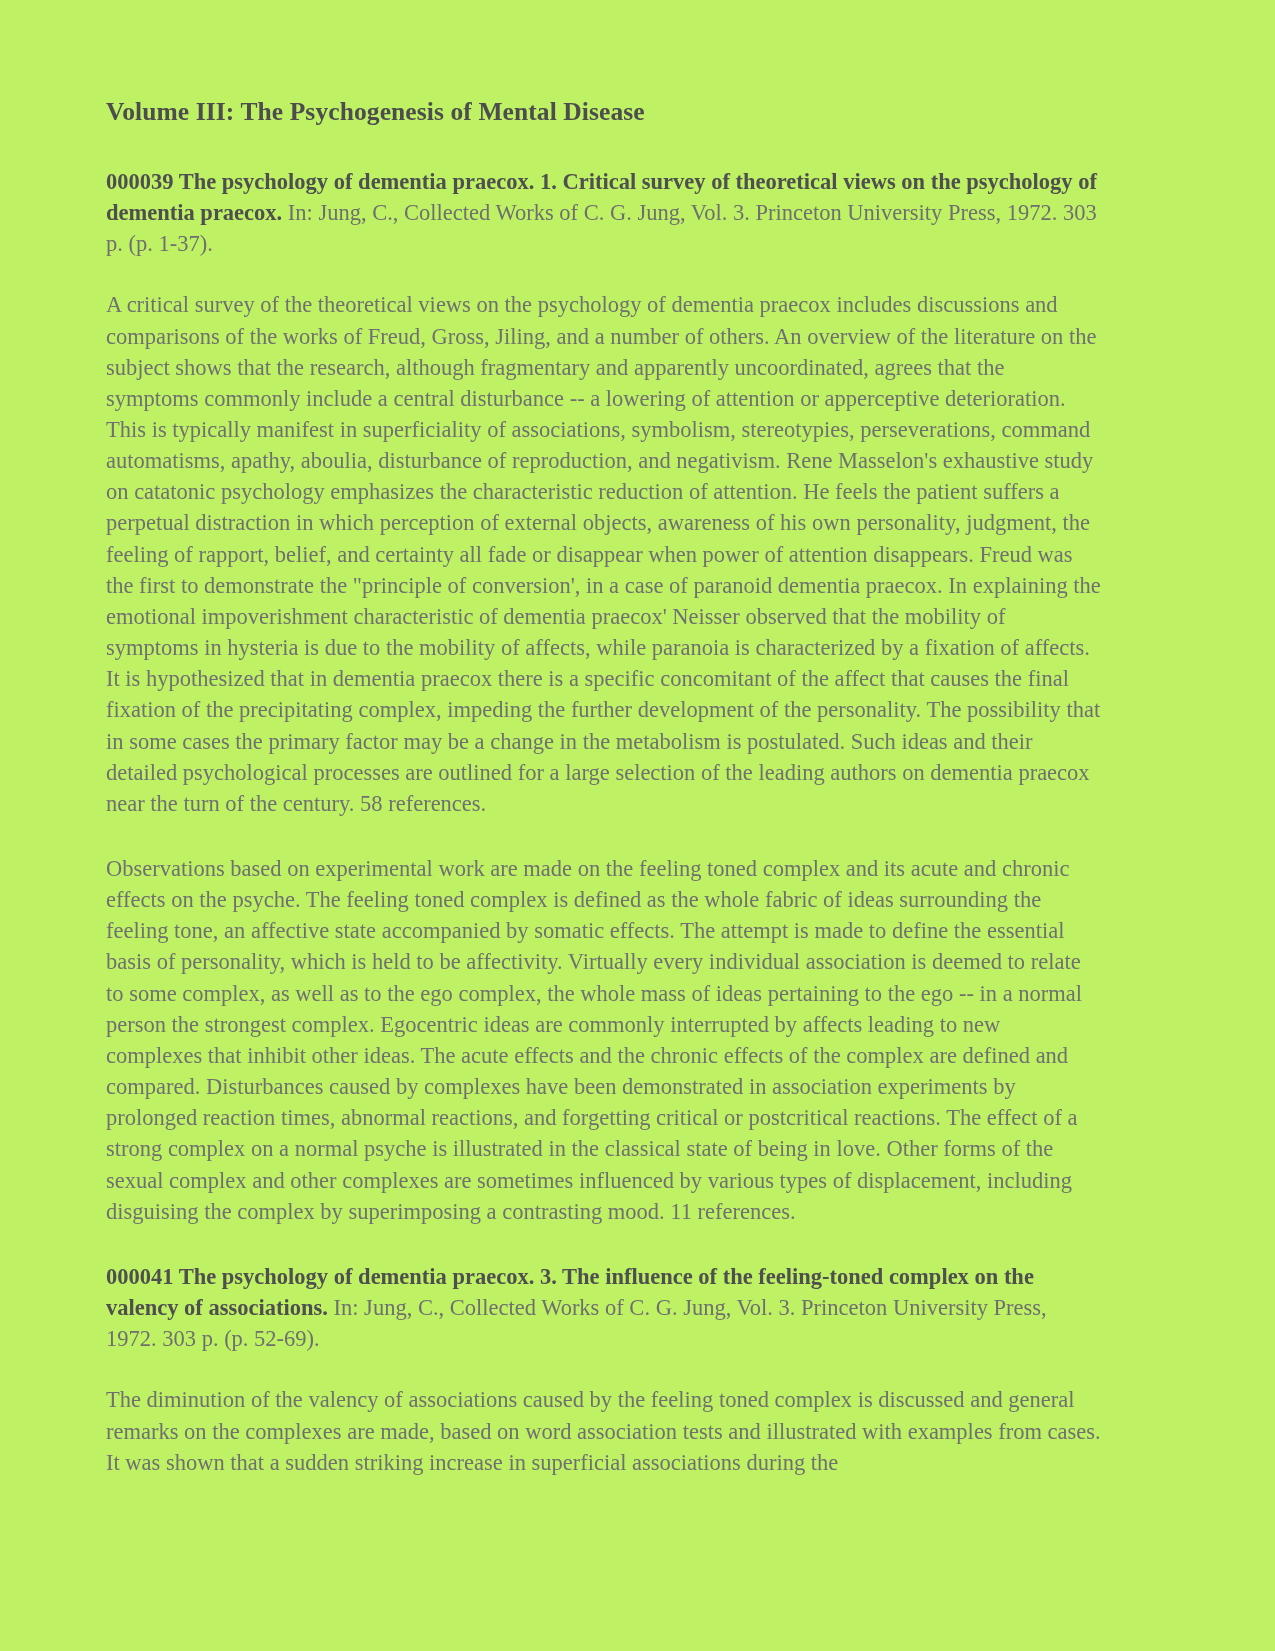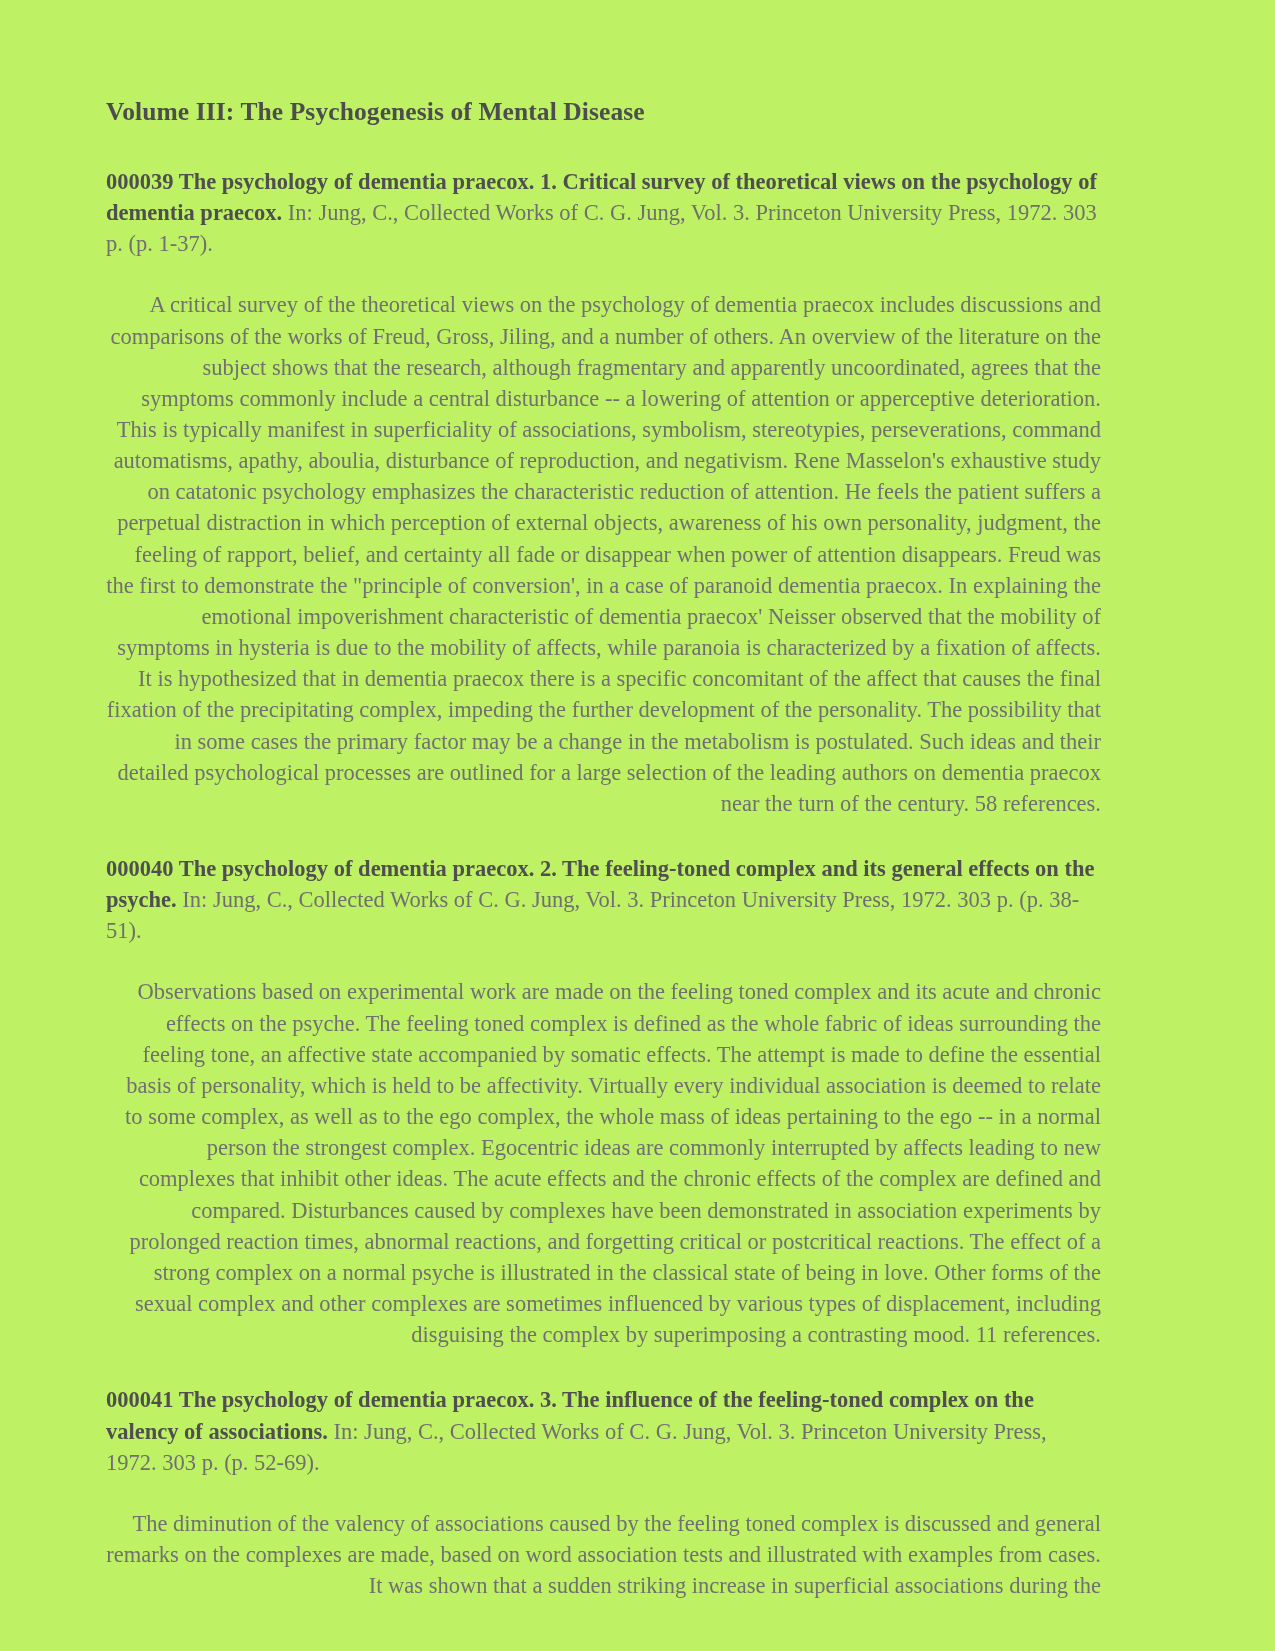--- a/index.html
+++ b/index.html
@@ -51,21 +51,21 @@
   }
   .entry .src {
     font-weight: normal;
     color: #6f6f6f;
   }
   .abstract {
     margin: 0 0 34px 0;
     font-size: 22.5px;
     line-height: 1.385;
     color: #707070;
-    text-align: right;
+    text-align: left;
   }
   .abstract:last-child {
     margin-bottom: 12px;
   }
   .clip-last {
     max-height: 142px;
     overflow: hidden;
   }
 </style>
 </head>
@@ -75,23 +75,20 @@
   <div class="content">
 
     <h1 class="doc-title">Volume III: The Psychogenesis of Mental Disease</h1>
 
     <p class="entry">
       <span class="lead">000039 The psychology of dementia praecox. 1. Critical survey of theoretical views on the psychology of dementia praecox.</span><span class="src"> In: Jung, C., Collected Works of C. G. Jung, Vol. 3. Princeton University Press, 1972. 303 p. (p. 1-37).</span>
     </p>
 
     <p class="abstract">A critical survey of the theoretical views on the psychology of dementia praecox includes discussions and comparisons of the works of Freud, Gross, Jiling, and a number of others. An overview of the literature on the subject shows that the research, although fragmentary and apparently uncoordinated, agrees that the symptoms commonly include a central disturbance -- a lowering of attention or apperceptive deterioration. This is typically manifest in superficiality of associations, symbolism, stereotypies, perseverations, command automatisms, apathy, aboulia, disturbance of reproduction, and negativism. Rene Masselon's exhaustive study on catatonic psychology emphasizes the characteristic reduction of attention. He feels the patient suffers a perpetual distraction in which perception of external objects, awareness of his own personality, judgment, the feeling of rapport, belief, and certainty all fade or disappear when power of attention disappears. Freud was the first to demonstrate the "principle of conversion', in a case of paranoid dementia praecox. In explaining the emotional impoverishment characteristic of dementia praecox' Neisser observed that the mobility of symptoms in hysteria is due to the mobility of affects, while paranoia is characterized by a fixation of affects. It is hypothesized that in dementia praecox there is a specific concomitant of the affect that causes the final fixation of the precipitating complex, impeding the further development of the personality. The possibility that in some cases the primary factor may be a change in the metabolism is postulated. Such ideas and their detailed psychological processes are outlined for a large selection of the leading authors on dementia praecox near the turn of the century. 58 references.</p>
 
-    <p class="entry">
-      <span class="lead">000040 The psychology of dementia praecox. 2. The feeling-toned complex and its general effects on the psyche.</span><span class="src"> In: Jung, C., Collected Works of C. G. Jung, Vol. 3. Princeton University Press, 1972. 303 p. (p. 38-51).</span>
-    </p>
 
     <p class="abstract">Observations based on experimental work are made on the feeling toned complex and its acute and chronic effects on the psyche. The feeling toned complex is defined as the whole fabric of ideas surrounding the feeling tone, an affective state accompanied by somatic effects. The attempt is made to define the essential basis of personality, which is held to be affectivity. Virtually every individual association is deemed to relate to some complex, as well as to the ego complex, the whole mass of ideas pertaining to the ego -- in a normal person the strongest complex. Egocentric ideas are commonly interrupted by affects leading to new complexes that inhibit other ideas. The acute effects and the chronic effects of the complex are defined and compared. Disturbances caused by complexes have been demonstrated in association experiments by prolonged reaction times, abnormal reactions, and forgetting critical or postcritical reactions. The effect of a strong complex on a normal psyche is illustrated in the classical state of being in love. Other forms of the sexual complex and other complexes are sometimes influenced by various types of displacement, including disguising the complex by superimposing a contrasting mood. 11 references.</p>
 
     <p class="entry">
       <span class="lead">000041 The psychology of dementia praecox. 3. The influence of the feeling-toned complex on the valency of associations.</span><span class="src"> In: Jung, C., Collected Works of C. G. Jung, Vol. 3. Princeton University Press, 1972. 303 p. (p. 52-69).</span>
     </p>
 
     <p class="abstract clip-last">The diminution of the valency of associations caused by the feeling toned complex is discussed and general remarks on the complexes are made, based on word association tests and illustrated with examples from cases. It was shown that a sudden striking increase in superficial associations during the</p>
 
   </div>

